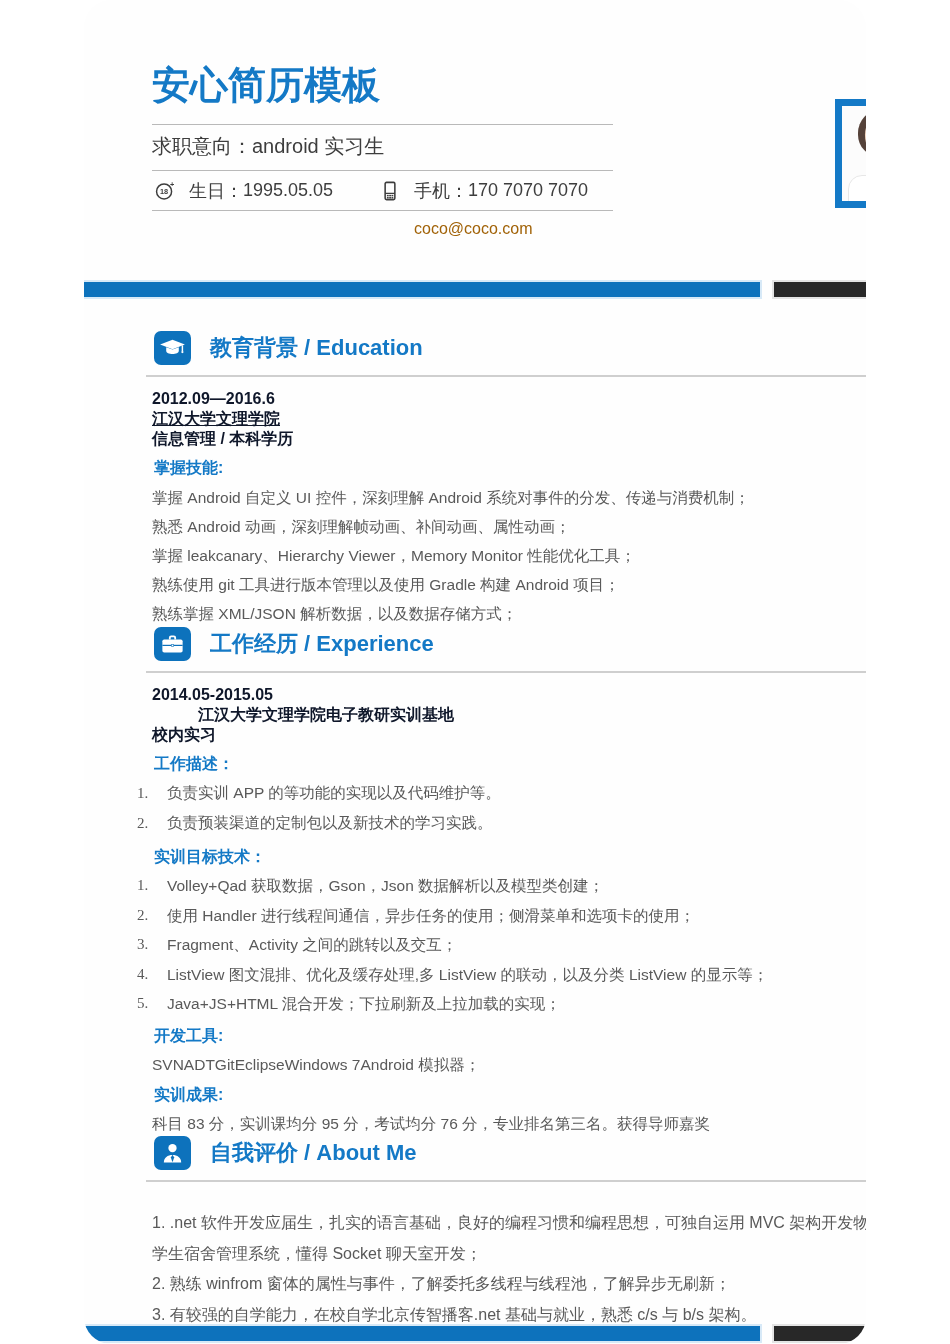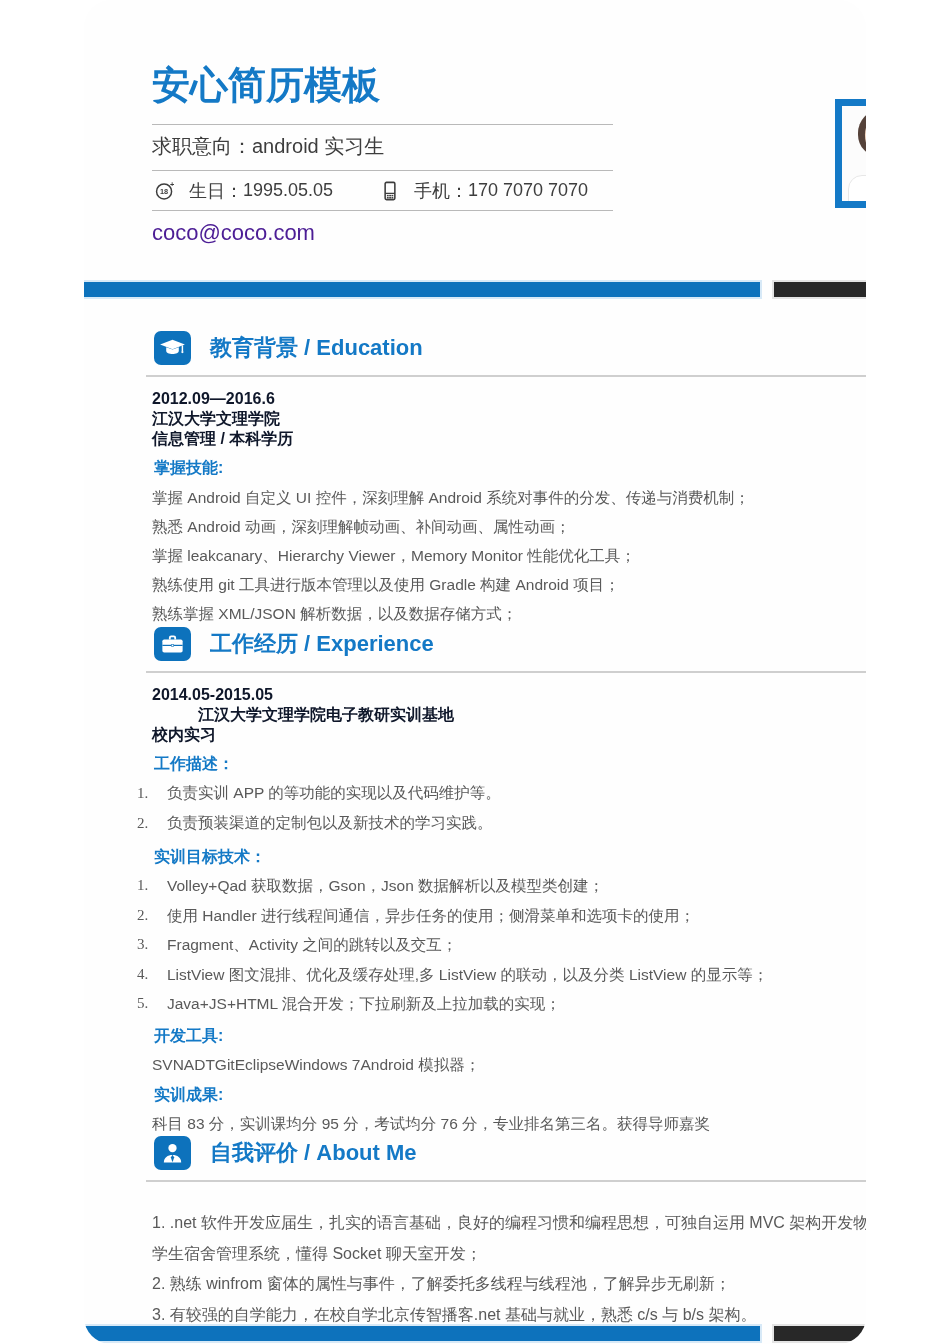--- a/index.html
+++ b/index.html
@@ -13,21 +13,21 @@
   .h-div { border-top:1px solid #b9b9b9; height:0; }
   .title-div { margin-top:14px; }
   .job-line { font-size:20px; color:#3d3d3d; padding:8px 0 10px 0; }
   .info-row { display:flex; align-items:center; height:39px; border-bottom:1px solid #b9b9b9; font-size:18px; color:#3d3d3d; }
   .cell { display:flex; align-items:center; }
   .cell-left { width:227px; padding-left:2px; box-sizing:border-box; }
   .cell-right { flex:1; }
   .icon-sm { width:22px; height:22px; margin-right:13px; flex:0 0 auto; }
   .info-label { white-space:nowrap; }
   .info-value { white-space:nowrap; }
-  .email-line { padding-top:9px; font-size:22px; color:#4c1d95; }
+  .email-line { padding-top:9px; margin-left:262px; font-size:16px; color:#a16207; }
   
   .photo { position:absolute; left:751px; top:99px; width:90px; height:109px;
     border:7px solid #1479c6; box-sizing:border-box; background:#fcfcfc; overflow:hidden; }
   .photo .hair { position:absolute; left:16px; top:4px; width:44px; height:46px; background:#55423a; border-radius:50% 50% 46% 46%; }
   .photo .face { position:absolute; left:23px; top:11px; width:30px; height:38px; background:#f2d7c3; border-radius:46% 46% 50% 50%; }
   .photo .neck { position:absolute; left:33px; top:45px; width:10px; height:12px; background:#ecccb6; }
   .photo .shirt { position:absolute; left:6px; bottom:-10px; width:64px; height:34px; background:#ffffff; border:1px solid #e7e7e7; border-radius:14px 14px 0 0; }
   
   .band { position:absolute; left:0; width:950px; height:15px; }
   .band-top { top:282px; } .band-bottom { top:1326px; }
@@ -35,21 +35,21 @@
   .seg-dark { position:absolute; left:690px; top:0; width:260px; height:15px; background:#282828; box-shadow:0 0 0 2px #e4e4e4; }
   
   .section { position:absolute; left:68px; width:814px; }
   #sec-education { top:331px; } #sec-experience { top:627px; } #sec-about { top:1136px; }
   .sec-head { display:flex; align-items:center; }
   .sec-icon { width:37px; height:34px; background:#0d72bc; border-radius:7px; display:flex; align-items:center; justify-content:center; margin-left:2px; flex:0 0 auto; }
   .sec-icon svg { width:27px; height:27px; }
   .sec-title { margin-left:19px; font-size:22px; font-weight:bold; color:#1479c6; white-space:nowrap; }
   .sec-div { border-top:2px solid #cfcfcf; margin:10px 0 0 -6px; height:0; }
   .meta-row { display:flex; margin-top:12px; font-size:16px; font-weight:bold; color:#0f172a; line-height:20px;flex-direction:column; }
-  .m1 { width:252px; } .m2-edu { width:235px; } .m2-exp { width:348px;text-align:center; }
+  .m1 { width:252px; } .m2-edu { width:235px;text-decoration:underline; } .m2-exp { width:348px;text-align:center; }
   .sub-label { margin-top:9px; font-size:16px; font-weight:bold; color:#1479c6; line-height:20px; padding-left:2px; }
   .body-line { font-size:15.5px; color:#595959; line-height:29px; }
   .skills { margin-top:5px; }
   .num-list { margin-left:-15px; }
   .num-item { display:flex; font-size:15.5px; color:#595959; }
   .lh30 .num-item { line-height:30px; } .lh295 .num-item { line-height:29.5px; }
   .num { width:30px; flex:0 0 auto; font-family:"Liberation Serif", serif; font-size:15px; }
   .mt4 { margin-top:4px; } .mt7 { margin-top:7px; } .mt6 { margin-top:6px; }
   .about-para { font-size:16px; color:#595959; line-height:30.5px; }
   .about-body { margin-top:26px; }

